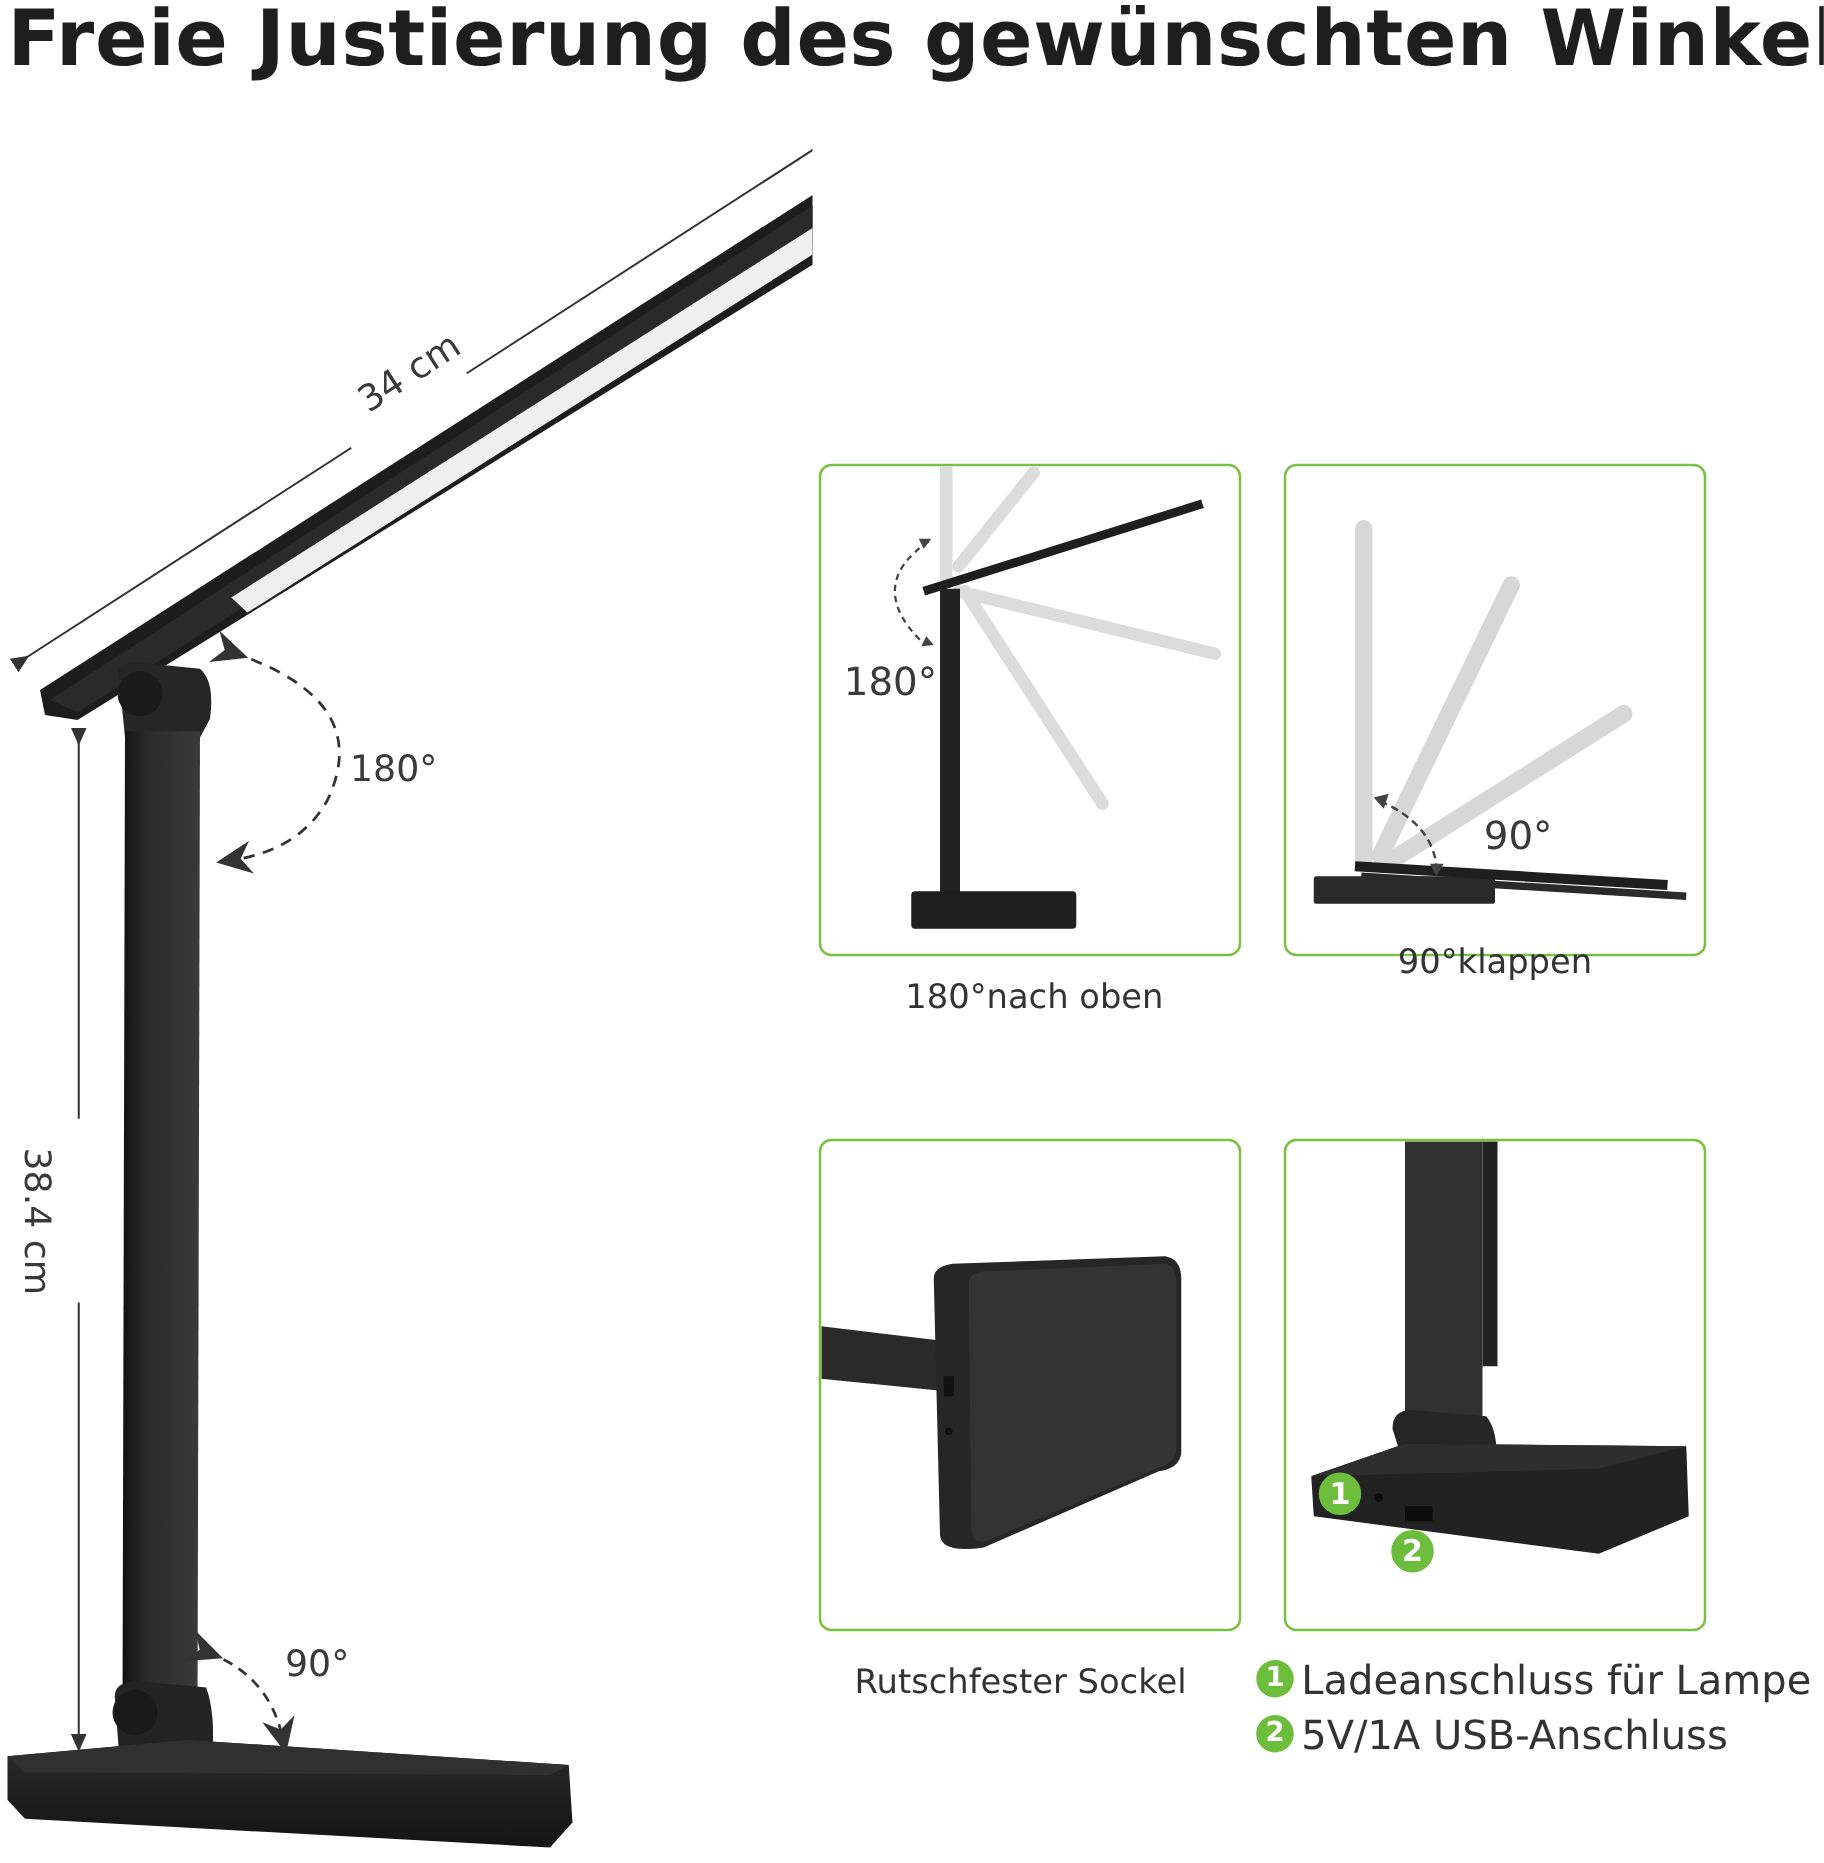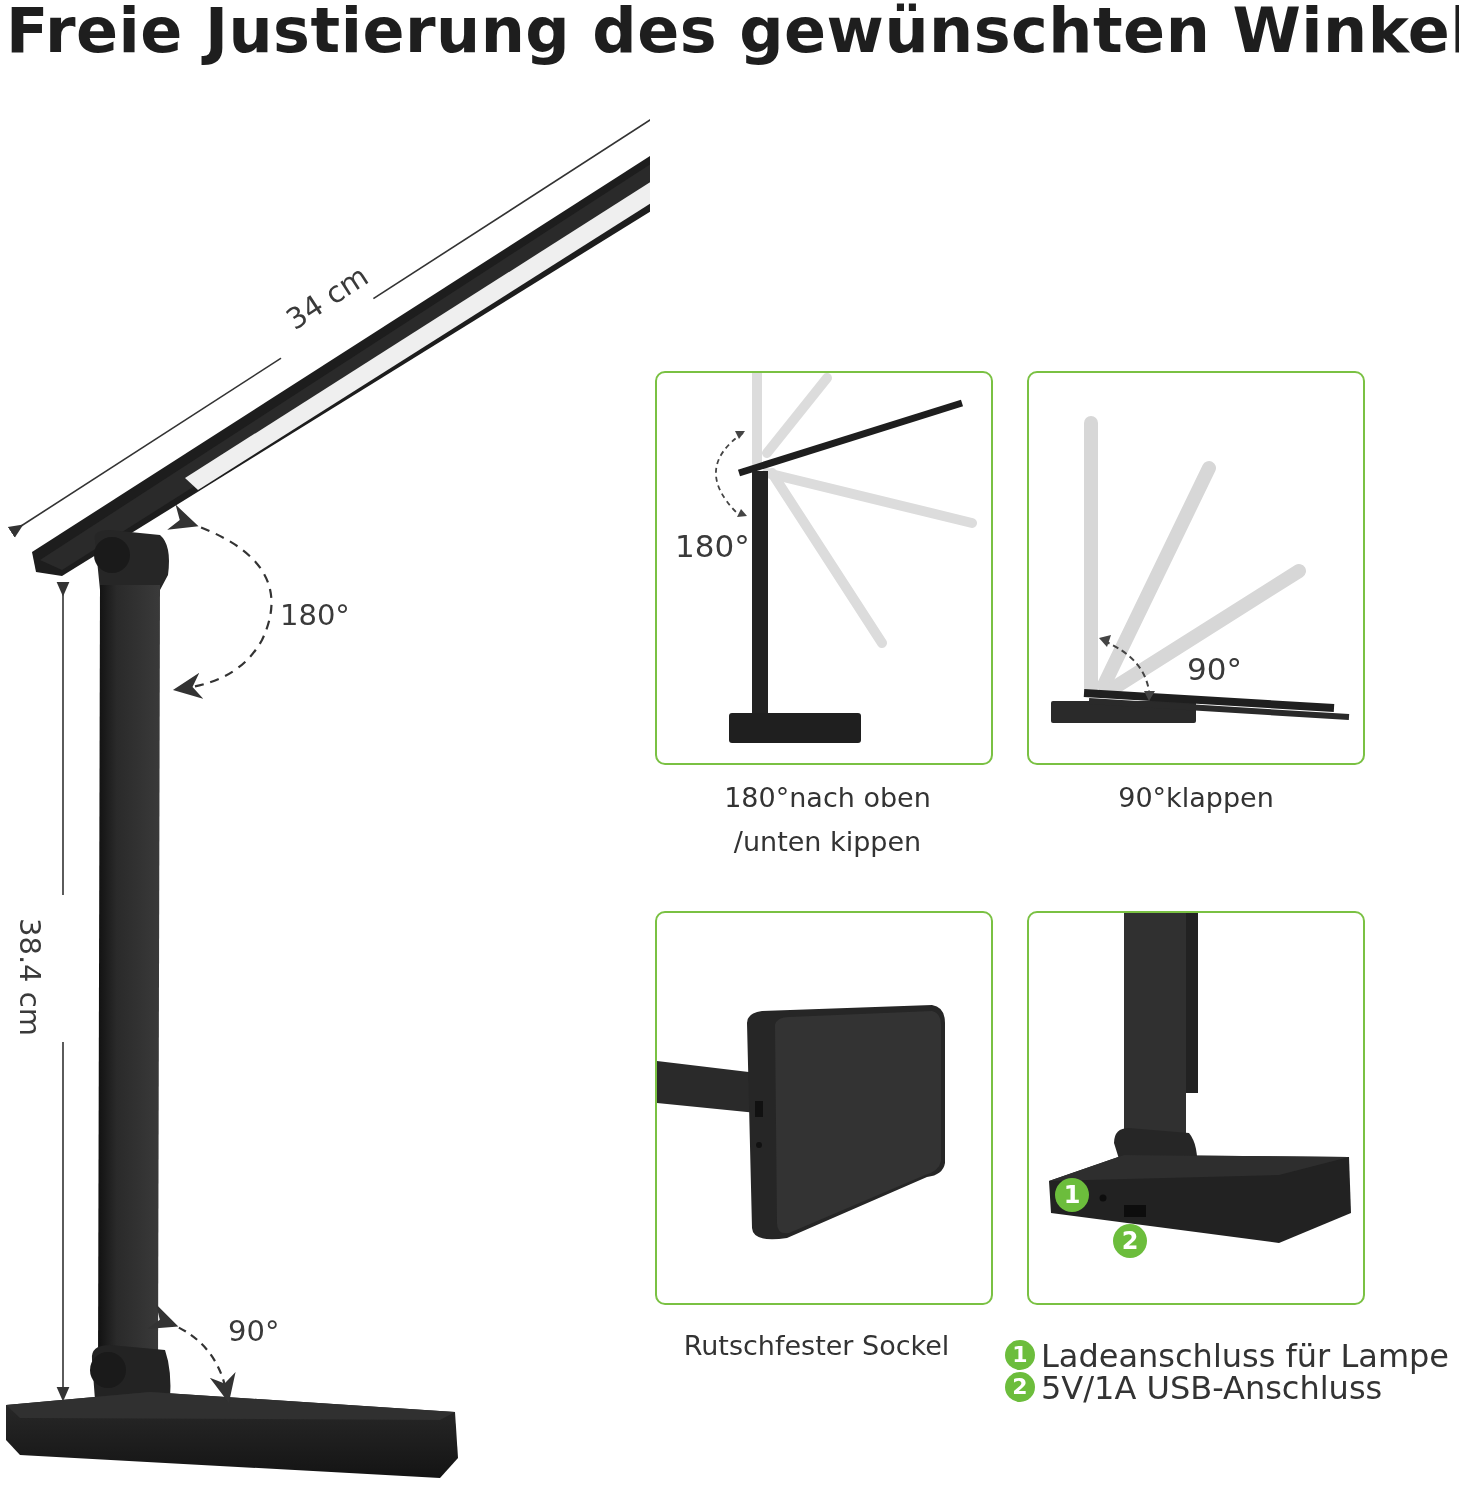--- a/index.html
+++ b/index.html
@@ -82,40 +82,39 @@
     <rect x="95" y="98" width="16" height="250" fill="#222"></rect>
     <rect x="72" y="340" width="132" height="30" rx="3" fill="#1f1f1f"></rect>
     <path d="M86,60 Q35,95 80,140" fill="none" stroke="#444" stroke-width="1.8" stroke-dasharray="5,4"></path>
     <path d="M78,58 L88,58 L82,66z" fill="#444"></path>
     <path d="M80,144 L90,143 L84,136z" fill="#444"></path>
   </svg>
   <div class="label" style="left:18px;top:155px;font-size:31px;">180°</div>
 </div>
 <div class="caption" style="left:655px;top:776px;width:345px;">
   <div>180°nach oben</div>
-  <div>/unten kippen</div>
 </div>
 
 <div class="panel" style="left:1027px;top:371px;width:338px;height:394px;">
   <svg width="338" height="394">
     <g stroke="#d7d7d7" stroke-width="14" stroke-linecap="round" fill="none">
       <line x1="62" y1="50" x2="62" y2="315"></line>
       <line x1="75" y1="312" x2="180" y2="95"></line>
       <line x1="80" y1="318" x2="270" y2="198"></line>
     </g>
     <rect x="22" y="328" width="145" height="22" rx="2" fill="#2a2a2a"></rect>
     <line x1="55" y1="320" x2="305" y2="335" stroke="#1f1f1f" stroke-width="8"></line>
     <line x1="60" y1="328" x2="320" y2="344" stroke="#2a2a2a" stroke-width="6"></line>
     <path d="M75,268 Q115,285 120,318" fill="none" stroke="#444" stroke-width="2" stroke-dasharray="6,4"></path>
     <path d="M70,265 L82,262 L78,274z" fill="#444"></path>
     <path d="M115,318 L126,318 L120,328z" fill="#444"></path>
   </svg>
   <div class="label" style="left:158px;top:278px;font-size:31px;">90°</div>
 </div>
-<div class="caption" style="left:1027px;top:776px;width:338px;">
+<div class="caption" style="left:1027px;top:748px;width:338px;">
   <div>90°klappen</div>
 </div>
 
 <div class="panel" style="left:655px;top:911px;width:338px;height:394px;">
   <svg width="338" height="394">
     <polygon points="0,148 100,160 100,200 0,190" fill="#2a2a2a"></polygon>
     <path d="M90,110 Q90,100 105,98 L275,92 Q288,94 288,110 L288,250 Q286,262 270,264 L130,325 Q96,330 95,315 Z" fill="#262626"></path>
     <path d="M118,112 Q120,104 132,104 L275,98 Q284,100 284,112 L284,248 Q282,258 268,262 L132,320 Q120,322 120,310 Z" fill="#333"></path>
     <rect x="98" y="188" width="8" height="16" fill="#111"></rect>
     <circle cx="102" cy="232" r="3" fill="#111"></circle>
@@ -130,18 +129,18 @@
     <path d="M85,230 Q85,215 100,215 L160,220 Q170,232 168,260 L95,262 Z" fill="#262626"></path>
     <polygon points="20,268 95,242 320,244 322,300 250,330 22,300" fill="#222"></polygon>
     <polygon points="20,268 95,242 320,244 250,262" fill="#2e2e2e"></polygon>
     <circle cx="74" cy="285" r="3.5" fill="#0d0d0d"></circle>
     <rect x="95" y="292" width="22" height="12" fill="#0d0d0d"></rect>
   </svg>
   <div class="badge" style="position:absolute;left:26px;top:265px;width:34px;height:34px;line-height:34px;font-size:24px;">1</div>
   <div class="badge" style="position:absolute;left:84px;top:311px;width:34px;height:34px;line-height:34px;font-size:24px;">2</div>
 </div>
 
-<div class="legend-row" style="left:1005px;top:1325px;margin-top:12px;">
+<div class="legend-row" style="left:1005px;top:1325px;">
   <span class="badge">1</span><span>Ladeanschluss für Lampe</span>
 </div>
 <div class="legend-row" style="left:1005px;top:1369px;">
   <span class="badge">2</span><span>5V/1A USB-Anschluss</span>
 </div>
 
 </body></html>

